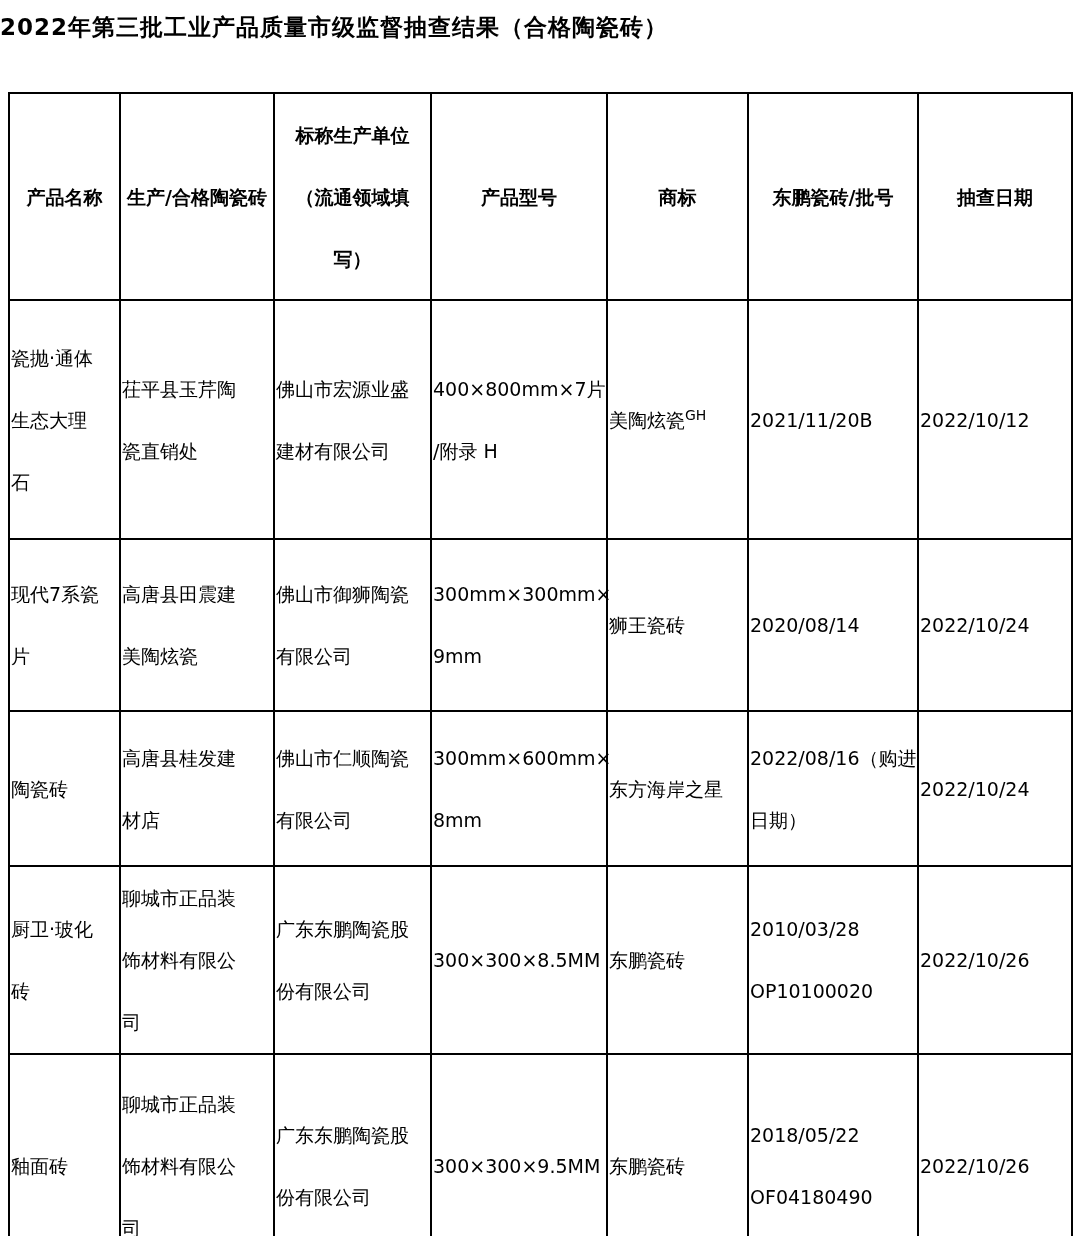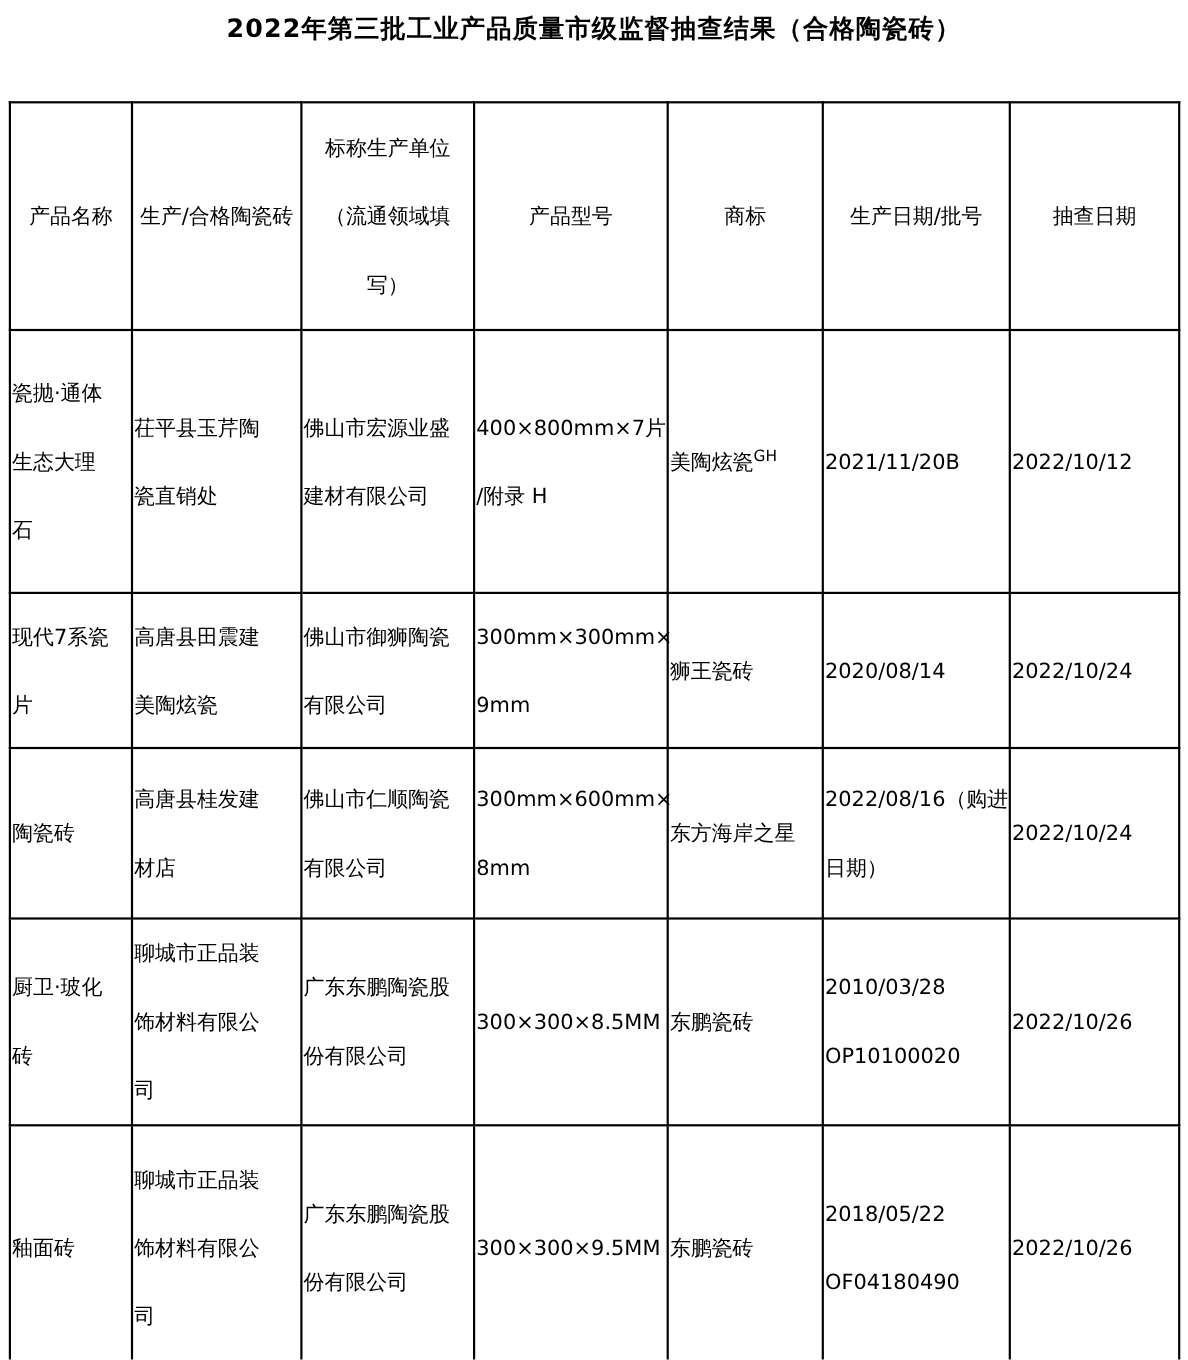--- a/index.html
+++ b/index.html
@@ -9,21 +9,20 @@
   body {
     width: 1080px;
     height: 1236px;
     background: #ffffff;
     color: #000000;
     font-family: "DejaVu Sans", sans-serif;
     overflow: hidden;
   }
   .doc-title {
     margin: 10px 0 0 0;
-    text-align: center;
     font-size: 23px;
     font-weight: bold;
     line-height: 34px;
     letter-spacing: 1px;
   }
   table.results {
     border-collapse: collapse;
     table-layout: fixed;
     margin: 48px 0 0 8px;
     width: 1063px;
@@ -32,32 +31,32 @@
   table.results td {
     border: 2px solid #000000;
     font-size: 19px;
     line-height: 62px;
     white-space: pre;
     vertical-align: middle;
     overflow: visible;
     padding: 0;
   }
   table.results th {
-    font-weight: normal;
+    font-weight: bold;
     text-align: center;
     margin-top: 28px;
   }
   table.results td {
     font-weight: normal;
     text-align: left;
     padding-left: 1px;
   }
   tr.hdr     { height: 207px; }
   tr.row-0   { height: 239px; }
-  tr.row-1   { height: 141px; }
+  tr.row-1   { height: 172px; }
   tr.row-2   { height: 155px; }
   tr.row-3   { height: 187px; }
   tr.row-4   { height: 224px; }
   sup.tm {
     font-size: 14px;
     line-height: 0;
     vertical-align: super;
     letter-spacing: 0;
   }
 </style>
@@ -78,21 +77,21 @@
   </colgroup>
   <thead>
     <tr class="hdr">
       <th>产品名称</th>
       <th>生产/合格陶瓷砖</th>
       <th>标称生产单位
 （流通领域填
 写）</th>
       <th>产品型号</th>
       <th>商标</th>
-      <th>生产日期/批号</th>
+      <th>东鹏瓷砖/批号</th>
       <th>抽查日期</th>
     </tr>
   </thead>
   <tbody>
     <tr class="row-0">
       <td>瓷抛·通体
 生态大理
 石</td>
       <td>茌平县玉芹陶
 瓷直销处</td>

